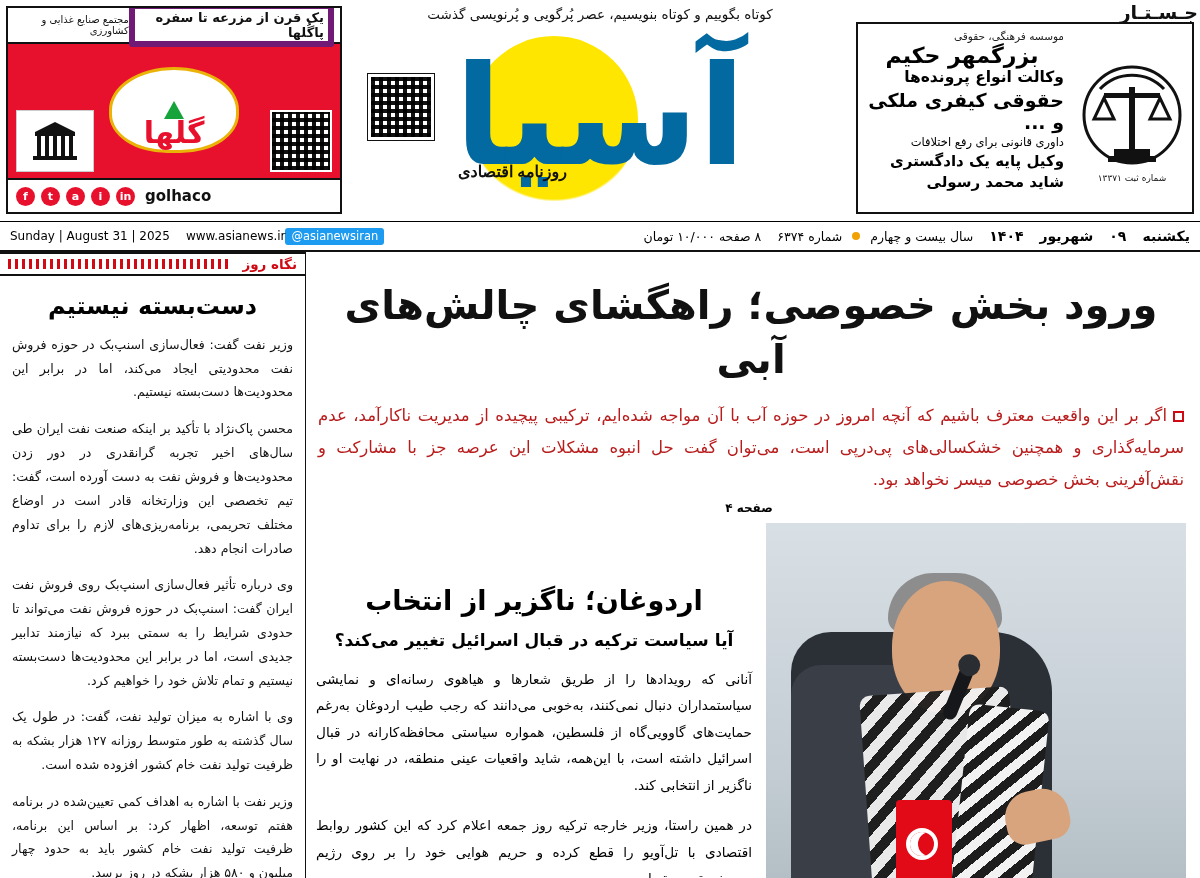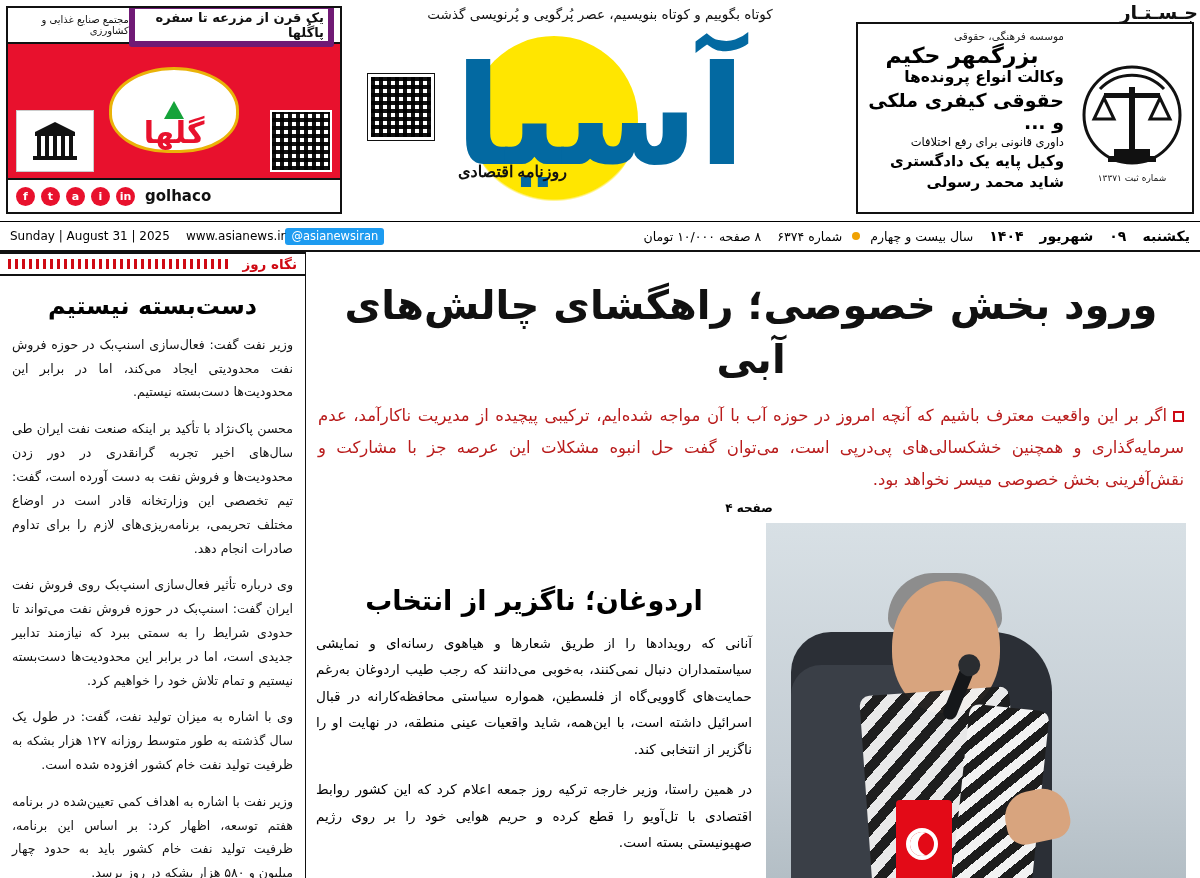--- a/index.html
+++ b/index.html
@@ -554,20 +554,21 @@
           <div class="ph-head"></div>
           <div class="ph-scarf"></div>
           <div class="ph-scarf2"></div>
           <div class="ph-flag"></div>
           <div class="ph-mic"></div>
           <div class="ph-hand"></div>
         </div>
 
         <div class="story2-text">
           <h2 class="s2-head">اردوغان؛ ناگزیر از انتخاب</h2>
+          <div class="s2-sub">آیا سیاست ترکیه در قبال اسرائیل تغییر می‌کند؟</div>
           <p class="s2-p">آنانی که رویدادها را از طریق شعارها و هیاهوی رسانه‌ای و نمایشی سیاستمداران دنبال نمی‌کنند، به‌خوبی می‌دانند که رجب طیب اردوغان به‌رغم حمایت‌های گاوویی‌گاه از فلسطین، همواره سیاستی محافظه‌کارانه در قبال اسرائیل داشته است، با این‌همه، شاید واقعیات عینی منطقه، در نهایت او را ناگزیر از انتخابی کند.</p>
           <p class="s2-p">در همین راستا، وزیر خارجه ترکیه روز جمعه اعلام کرد که این کشور روابط اقتصادی با تل‌آویو را قطع کرده و حریم هوایی خود را بر روی رژیم صهیونیستی بسته است.</p>
 
         </div>
       </div>
     </div>
 
     <div class="col-side">
 
       <div class="side-section-head">

